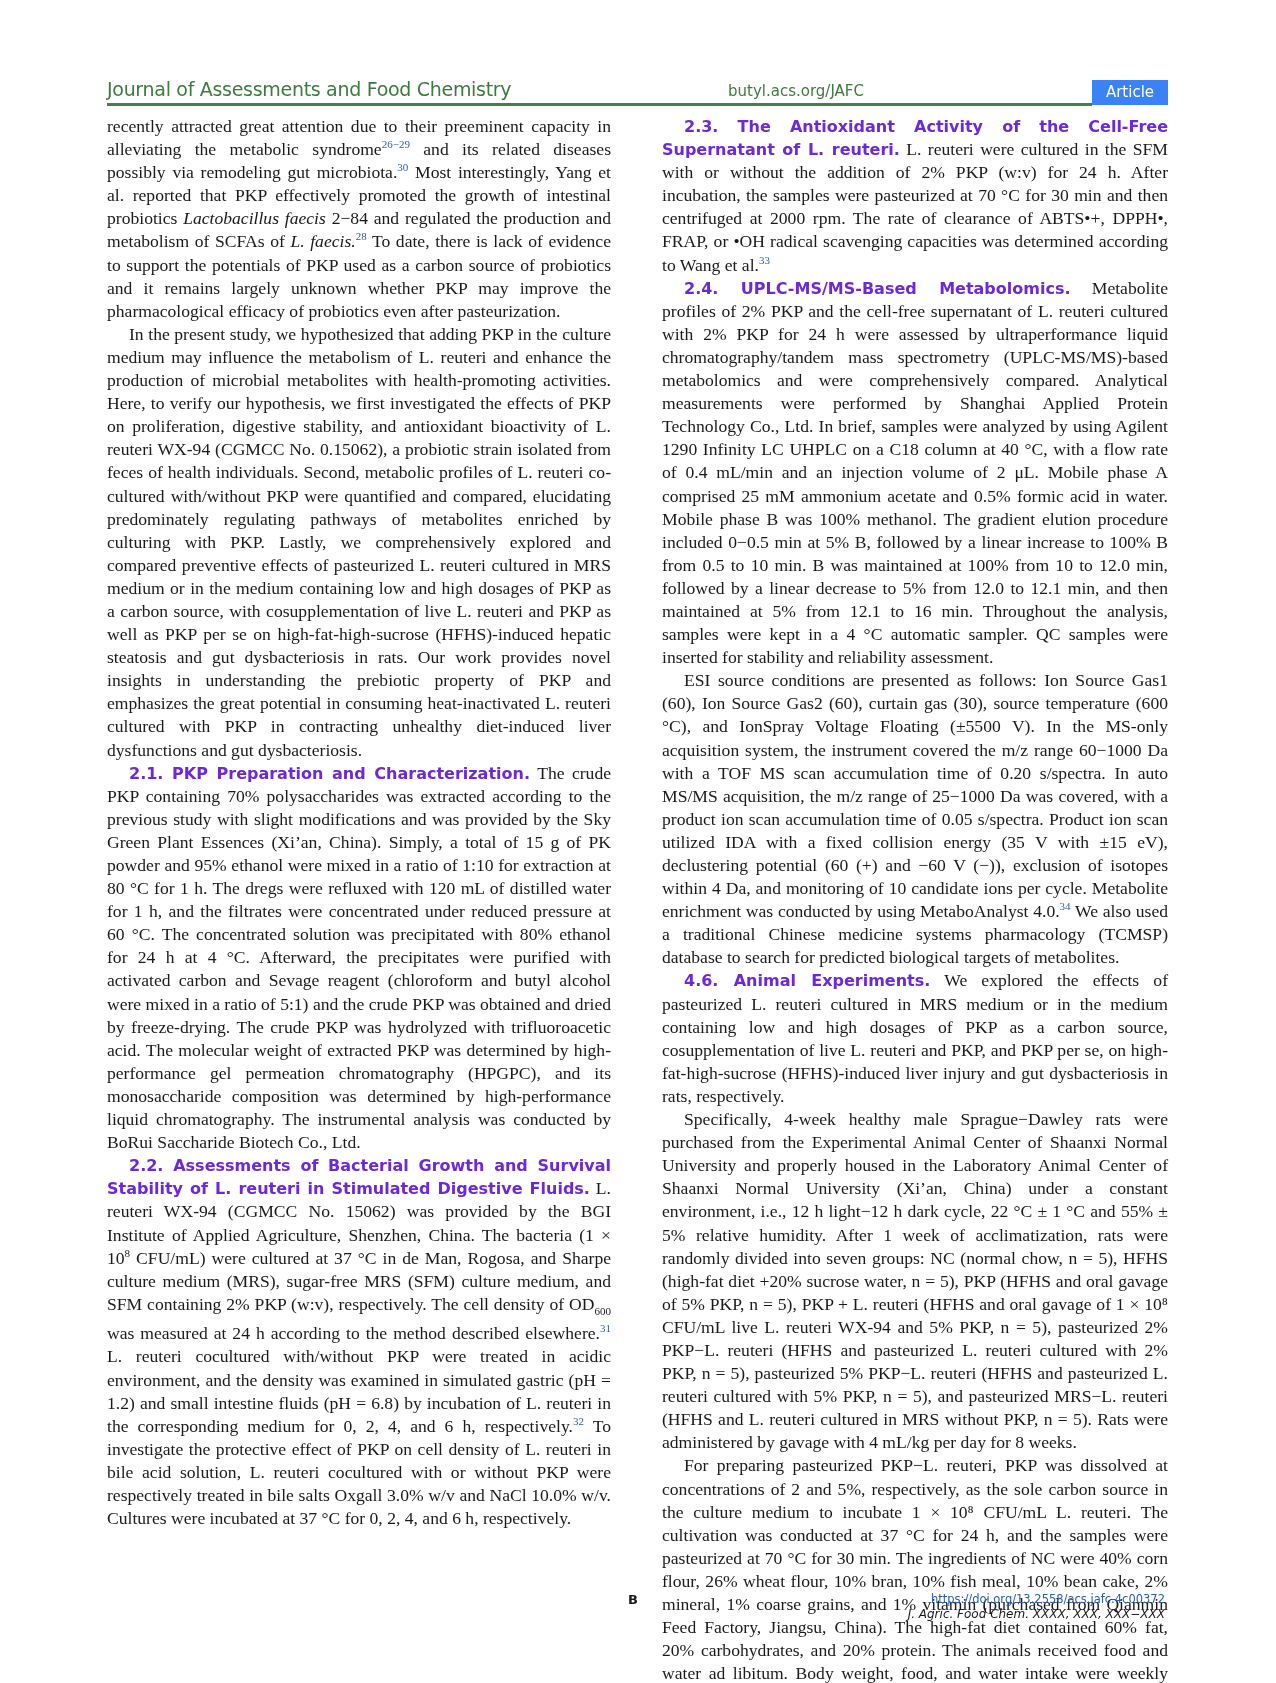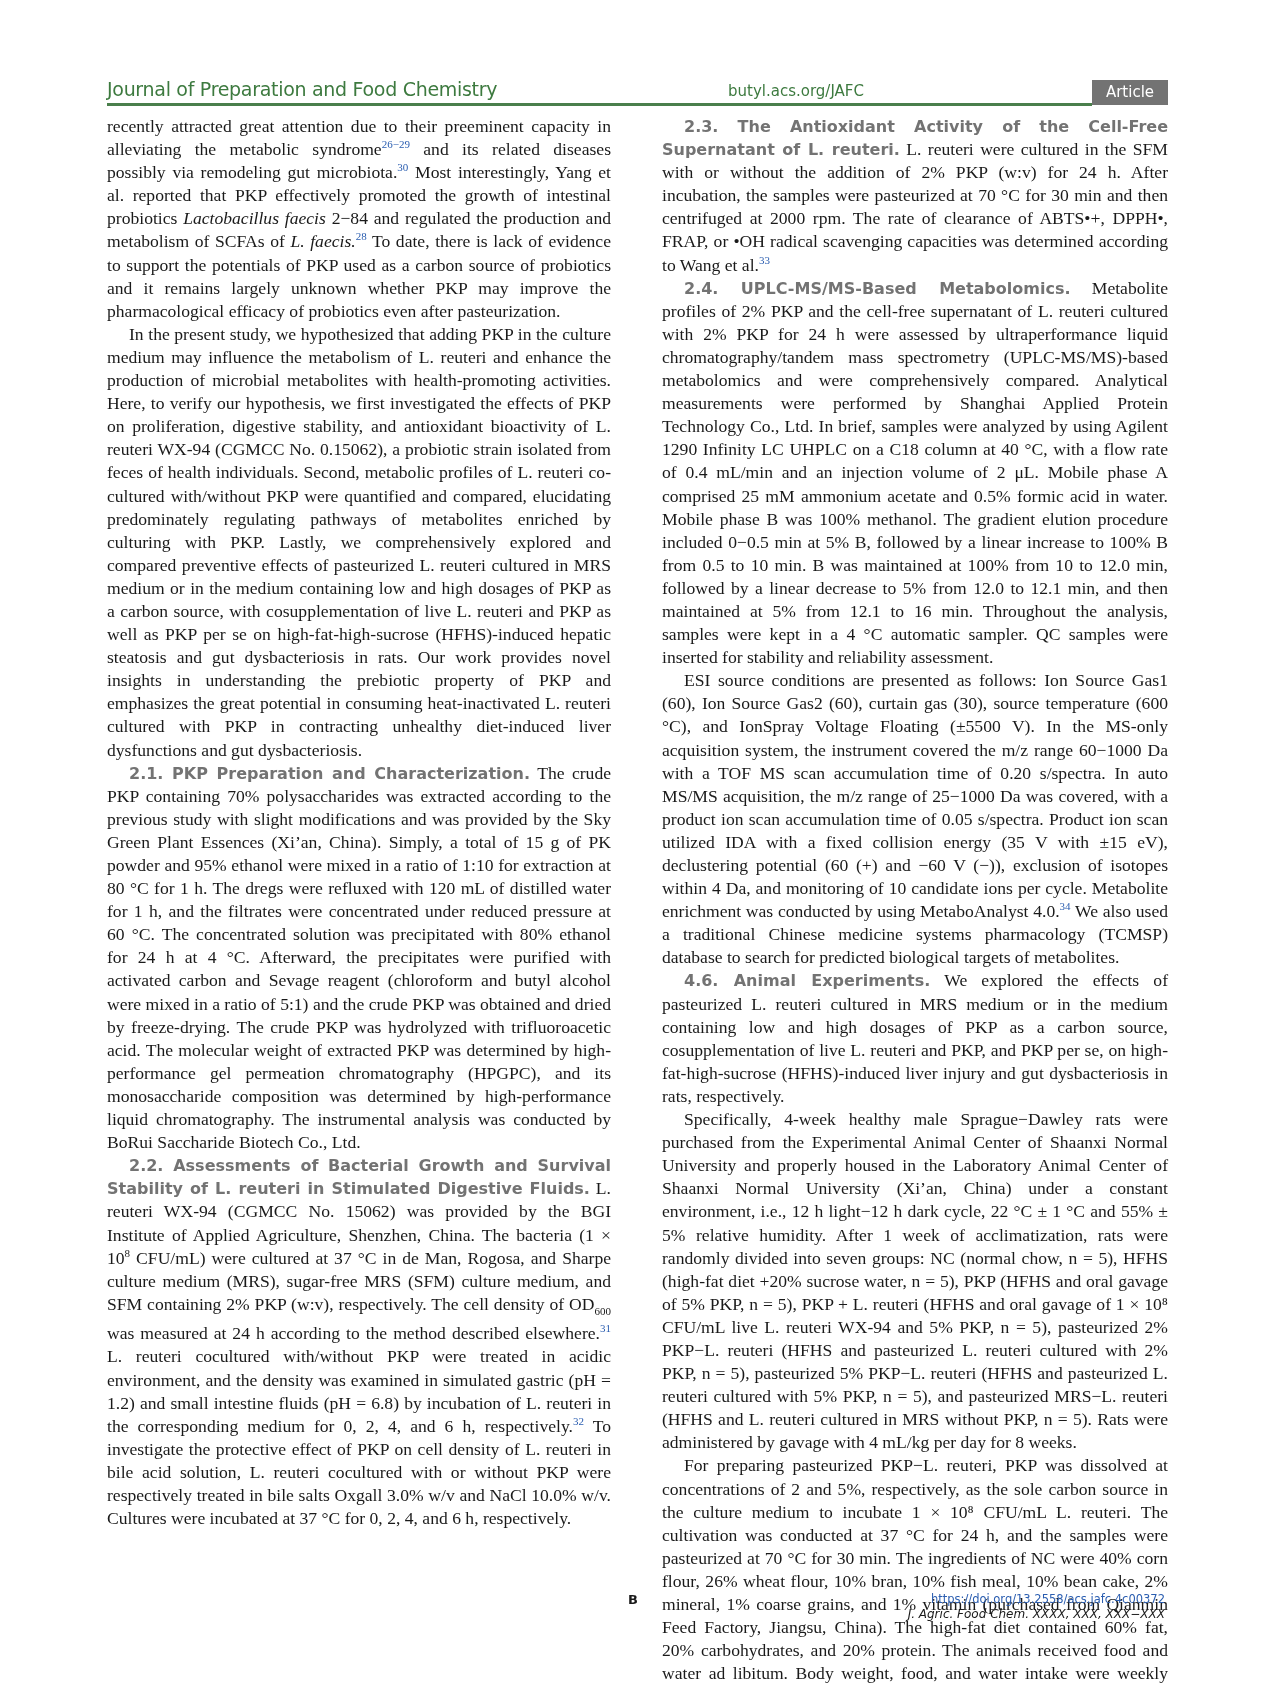--- a/index.html
+++ b/index.html
@@ -1,37 +1,37 @@
 <!DOCTYPE html>
 <html><head>
 <meta charset="utf-8">
 <style>
   html,body{margin:0;padding:0;background:#fff;}
   body{width:1276px;height:1683px;position:relative;overflow:hidden;font-family:"Liberation Serif","DejaVu Serif",serif;color:#1a1a1a;}
   .hdr-title{position:absolute;left:107px;top:78px;font-family:"DejaVu Sans","Liberation Sans",sans-serif;font-size:19px;color:#3d7a3f;letter-spacing:-0.3px;}
   .hdr-url{position:absolute;left:728px;top:82px;font-family:"DejaVu Sans","Liberation Sans",sans-serif;font-size:15px;color:#3d7a3f;}
-  .hdr-badge{position:absolute;left:1092px;top:80px;width:76px;height:25px;background:#737373;color:#fff;font-family:"DejaVu Sans","Liberation Sans",sans-serif;font-size:15px;text-align:center;line-height:25px;}
+  .hdr-badge{position:absolute;left:1092px;top:80px;width:76px;height:25px;background:#3b82f6;color:#fff;font-family:"DejaVu Sans","Liberation Sans",sans-serif;font-size:15px;text-align:center;line-height:25px;}
   .hdr-rule{position:absolute;left:107px;top:103px;width:985px;height:3px;background:#4a7f4c;}
   .col{position:absolute;top:115px;font-size:17.6px;line-height:23.1px;text-align:justify;}
   .col.left{left:107px;width:504px;}
   .col.right{left:662px;width:506px;}
   .col p{margin:0;text-indent:0;}
   .col p.ind{text-indent:22px;}
-  .sub{font-family:"DejaVu Sans","Liberation Sans",sans-serif;font-weight:bold;font-size:16px;color:#737373;margin-top:12px;}
+  .sub{font-family:"DejaVu Sans","Liberation Sans",sans-serif;font-weight:bold;font-size:16px;color:#6d28d9;margin-top:12px;}
   .sec{font-family:"DejaVu Sans","Liberation Sans",sans-serif;font-size:19.5px;color:#3d7a3f;margin:24px 0 6px 0;font-weight:normal;}
   sup{font-size:11px;color:#2a5db0;line-height:0;}
   i{font-style:italic;}
   .foot-page{position:absolute;left:628px;top:1592px;font-family:"DejaVu Sans","Liberation Sans",sans-serif;font-weight:bold;font-size:13px;}
   .foot-doi{position:absolute;right:111px;top:1592px;font-family:"DejaVu Sans","Liberation Sans",sans-serif;font-size:11.5px;color:#2a5db0;text-align:right;}
   .foot-cite{position:absolute;right:111px;top:1607px;font-family:"DejaVu Sans","Liberation Sans",sans-serif;font-size:12px;font-style:italic;text-align:right;}
 </style>
 </head>
 <body>
 
-<div class="hdr-title">Journal of Preparation and Food Chemistry</div>
+<div class="hdr-title">Journal of Assessments and Food Chemistry</div>
 <div class="hdr-url">butyl.acs.org/JAFC</div>
 <div class="hdr-badge">Article</div>
 <div class="hdr-rule"></div>
 
 <div class="col left">
   <p><span>recently attracted great attention due to their preeminent capacity in alleviating the metabolic syndrome</span><sup>26−29</sup><span> and its related diseases possibly via remodeling gut microbiota.</span><sup>30</sup><span> Most interestingly, Yang et al. reported that PKP effectively promoted the growth of intestinal probiotics </span><i>Lactobacillus faecis</i><span> 2−84 and regulated the production and metabolism of SCFAs of </span><i>L. faecis.</i><sup>28</sup><span> To date, there is lack of evidence to support the potentials of PKP used as a carbon source of probiotics and it remains largely unknown whether PKP may improve the pharmacological efficacy of probiotics even after pasteurization.</span></p>
   <p class="ind">In the present study, we hypothesized that adding PKP in the culture medium may influence the metabolism of L. reuteri and enhance the production of microbial metabolites with health-promoting activities. Here, to verify our hypothesis, we first investigated the effects of PKP on proliferation, digestive stability, and antioxidant bioactivity of L. reuteri WX-94 (CGMCC No. 0.15062), a probiotic strain isolated from feces of health individuals. Second, metabolic profiles of L. reuteri co-cultured with/without PKP were quantified and compared, elucidating predominately regulating pathways of metabolites enriched by culturing with PKP. Lastly, we comprehensively explored and compared preventive effects of pasteurized L. reuteri cultured in MRS medium or in the medium containing low and high dosages of PKP as a carbon source, with cosupplementation of live L. reuteri and PKP as well as PKP per se on high-fat-high-sucrose (HFHS)-induced hepatic steatosis and gut dysbacteriosis in rats. Our work provides novel insights in understanding the prebiotic property of PKP and emphasizes the great potential in consuming heat-inactivated L. reuteri cultured with PKP in contracting unhealthy diet-induced liver dysfunctions and gut dysbacteriosis.</p>
   <p class="ind"><span class="sub">2.1. PKP Preparation and Characterization.</span><span> The crude PKP containing 70% polysaccharides was extracted according to the previous study with slight modifications and was provided by the Sky Green Plant Essences (Xi’an, China). Simply, a total of 15 g of PK powder and 95% ethanol were mixed in a ratio of 1:10 for extraction at 80 °C for 1 h. The dregs were refluxed with 120 mL of distilled water for 1 h, and the filtrates were concentrated under reduced pressure at 60 °C. The concentrated solution was precipitated with 80% ethanol for 24 h at 4 °C. Afterward, the precipitates were purified with activated carbon and Sevage reagent (chloroform and butyl alcohol were mixed in a ratio of 5:1) and the crude PKP was obtained and dried by freeze-drying. The crude PKP was hydrolyzed with trifluoroacetic acid. The molecular weight of extracted PKP was determined by high-performance gel permeation chromatography (HPGPC), and its monosaccharide composition was determined by high-performance liquid chromatography. The instrumental analysis was conducted by BoRui Saccharide Biotech Co., Ltd.</span></p>
   <p class="ind"><span class="sub">2.2. Assessments of Bacterial Growth and Survival Stability of L. reuteri in Stimulated Digestive Fluids.</span><span> L. reuteri WX-94 (CGMCC No. 15062) was provided by the BGI Institute of Applied Agriculture, Shenzhen, China. The bacteria (1 × 10</span><sup style="color:#1a1a1a">8</sup><span> CFU/mL) were cultured at 37 °C in de Man, Rogosa, and Sharpe culture medium (MRS), sugar-free MRS (SFM) culture medium, and SFM containing 2% PKP (w:v), respectively. The cell density of OD</span><sub style="font-size:11px">600</sub><span> was measured at 24 h according to the method described elsewhere.</span><sup>31</sup><span> L. reuteri cocultured with/without PKP were treated in acidic environment, and the density was examined in simulated gastric (pH = 1.2) and small intestine fluids (pH = 6.8) by incubation of L. reuteri in the corresponding medium for 0, 2, 4, and 6 h, respectively.</span><sup>32</sup><span> To investigate the protective effect of PKP on cell density of L. reuteri in bile acid solution, L. reuteri cocultured with or without PKP were respectively treated in bile salts Oxgall 3.0% w/v and NaCl 10.0% w/v. Cultures were incubated at 37 °C for 0, 2, 4, and 6 h, respectively.</span></p>
 </div>

